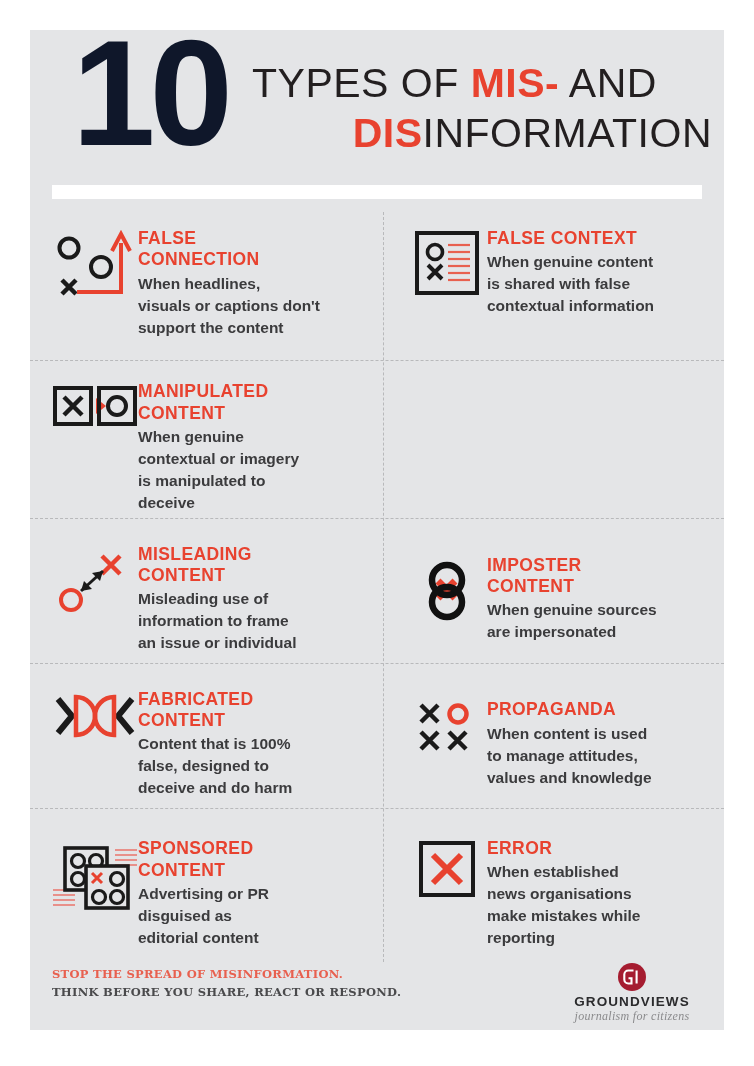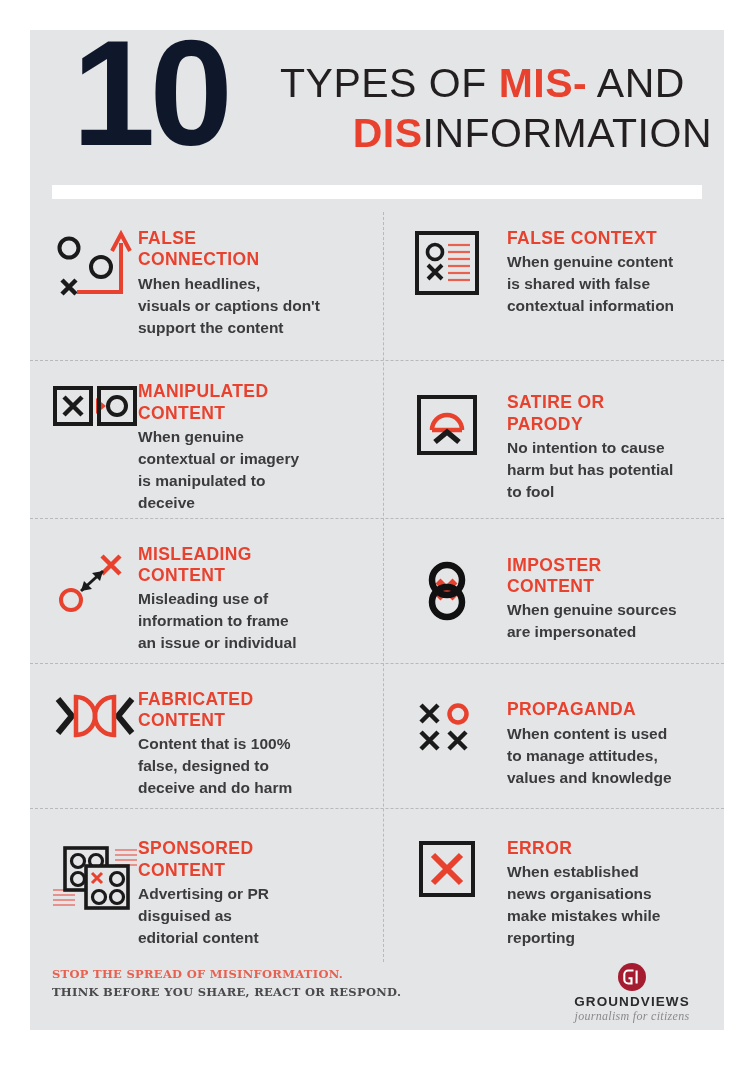--- a/index.html
+++ b/index.html
@@ -37,21 +37,20 @@
     width: 460px;
   }
   .title-line {
     font-size: 41px;
     font-weight: 400;
     color: #231f20;
     letter-spacing: 0.5px;
     line-height: 1.22;
     white-space: nowrap;
     font-family: "Liberation Sans", sans-serif;
-    margin-left: 28px;
   }
   .title-line.second { text-align: right; }
   .title-line .accent { color: #e8422f; font-weight: 700; }
 
   .white-bar {
     position: absolute;
     left: 22px; top: 155px;
     width: 650px; height: 14px;
     background: #ffffff;
   }
@@ -74,21 +73,21 @@
     width: 100%;
     display: flex;
   }
   .row + .row { border-top: 1px dashed #b8b9bb; align-items: center; }
   .cell {
     display: flex;
     align-items: flex-start;
     padding-top: 14px;
   }
   .cell.left  { width: 353px; padding-left: 22px; }
-  .cell.right { width: 341px; padding-left: 24px; gap: 20px; }
+  .cell.right { width: 341px; padding-left: 24px; }
 
   .icon-box {
     flex: 0 0 auto;
     width: 86px;
     display: flex;
     justify-content: center;
     align-items: flex-start;
     padding-top: 4px;
   }
   .cell.right .icon-box { width: 80px; }
@@ -230,37 +229,20 @@
             <circle cx="64" cy="23" r="9" fill="none" stroke="#1a1a1a" stroke-width="4"></circle>
           </svg>
         </div>
         <div class="txt">
           <div class="item-title" style="white-space:pre-line">MANIPULATED
 CONTENT</div>
           <div class="item-desc" style="white-space:pre-line">When genuine
 contextual or imagery
 is manipulated to
 deceive</div>
-        </div>
-      </div>
-      <div class="cell right">
-        <div class="icon-box">
-          <svg width="62" height="62" viewBox="0 0 62 62">
-            <rect x="3" y="3" width="56" height="56" fill="none" stroke="#1a1a1a" stroke-width="4"></rect>
-            <path d="M16 36 a15 15 0 0 1 30 0" fill="none" stroke="#e8422f" stroke-width="4.5"></path>
-            <line x1="16" y1="36" x2="46" y2="36" stroke="#e8422f" stroke-width="4.5"></line>
-            <path d="M19 48 L31 38 L43 48" fill="none" stroke="#1a1a1a" stroke-width="5.5" stroke-linejoin="miter"></path>
-          </svg>
-        </div>
-        <div class="txt">
-          <div class="item-title" style="white-space:pre-line">SATIRE OR
-PARODY</div>
-          <div class="item-desc" style="white-space:pre-line">No intention to cause
-harm but has potential
-to fool</div>
         </div>
       </div>
     </div>
 
     <div class="row r3">
       <div class="cell left">
         <div class="icon-box">
           <svg width="80" height="72" viewBox="0 0 80 72">
             <circle cx="16" cy="54" r="10" fill="none" stroke="#e8422f" stroke-width="4"></circle>
             <path d="M47 10 l18 18 M65 10 l-18 18" stroke="#e8422f" stroke-width="4.5" fill="none"></path>

